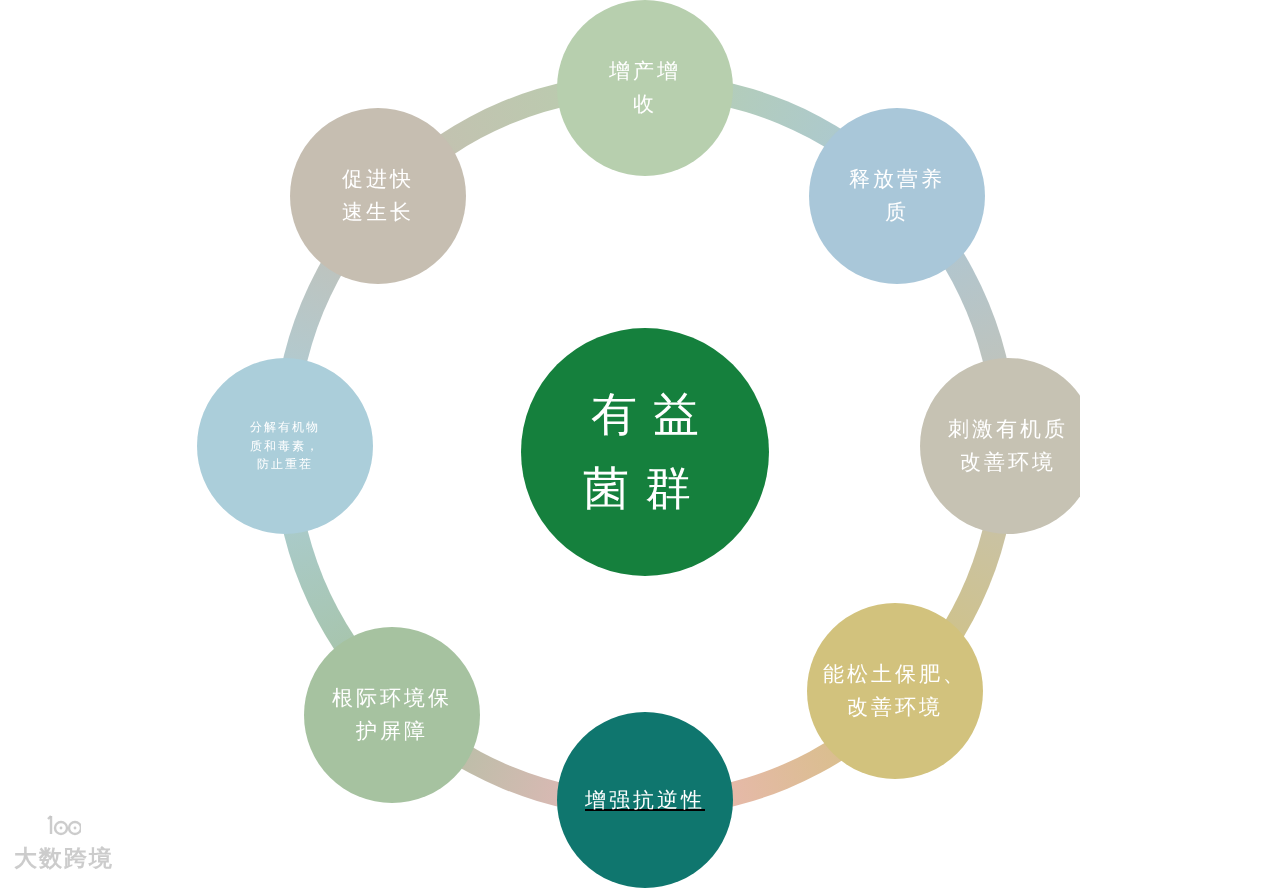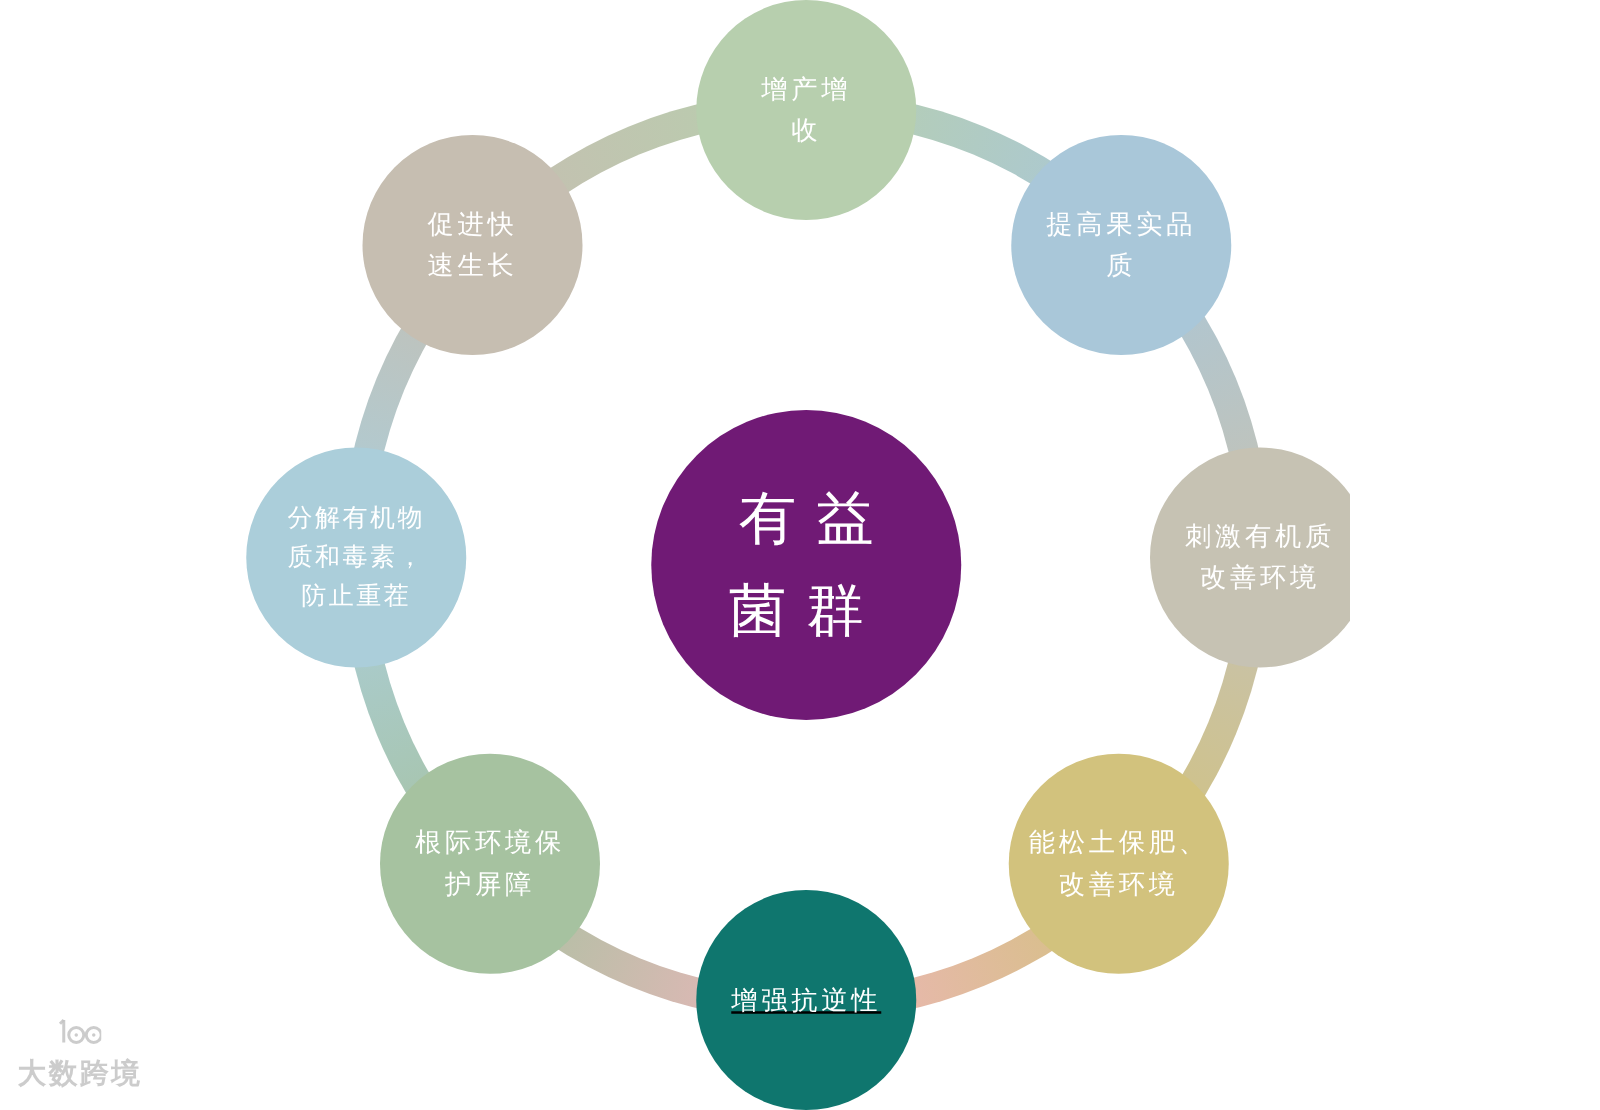--- a/index.html
+++ b/index.html
@@ -75,24 +75,24 @@
     letter-spacing: 16px;
     text-indent: 16px;
     white-space: pre-line;
   }
   
   .node-top          { left: 557px; top: 0px; }
   .node-top-right    { left: 809px; top: 108px; }
   .node-right        { left: 920px; top: 358px; }
   .node-bottom-right { left: 807px; top: 603px; }
   .node-bottom       { left: 557px; top: 712px; }
-  .node-bottom-left  { left: 304px; top: 603px; }
+  .node-bottom-left  { left: 304px; top: 627px; }
   .node-left         { left: 197px; top: 358px; }
   .node-top-left     { left: 290px; top: 108px; }
-  .node-left .node-label { font-size: 20px; letter-spacing: 2px; }
+  .node-left .node-label { font-size: 12px; letter-spacing: 2px; }
   
   .watermark {
     position: absolute;
     left: 14px;
     bottom: 14px;
     display: flex;
     align-items: center;
     gap: 6px;
     color: rgba(195, 195, 195, 0.85);
     font-size: 23px;
@@ -111,21 +111,21 @@
 
   <div class="ring" style="background: conic-gradient(rgb(183, 207, 174) 0deg, rgb(169, 199, 217) 45deg, rgb(198, 194, 179) 90deg, rgb(210, 194, 125) 135deg, rgb(238, 181, 187) 180deg, rgb(166, 194, 160) 225deg, rgb(171, 206, 218) 270deg, rgb(198, 190, 177) 315deg, rgb(183, 207, 174) 360deg);"></div>
   <div class="ring-hole"></div>
 
   <div class="node node-top" style="background: rgb(183, 207, 174);">
     <span class="node-label">增产增
 收</span>
   </div>
 
   <div class="node node-top-right" style="background: rgb(169, 199, 217);">
-    <span class="node-label">提高果实品
+    <span class="node-label">释放营养
 质</span>
   </div>
 
   <div class="node node-right" style="background: rgb(198, 194, 179);">
     <span class="node-label">刺激有机质
 改善环境</span>
   </div>
 
   <div class="node node-bottom-right" style="background: rgb(210, 194, 125); justify-content: center;">
     <span class="node-label">能松土保肥、
@@ -145,21 +145,21 @@
     <span class="node-label">分解有机物
 质和毒素，
 防止重茬</span>
   </div>
 
   <div class="node node-top-left" style="background: rgb(198, 190, 177);">
     <span class="node-label">促进快
 速生长</span>
   </div>
 
-  <div class="center-node" style="background: #701a75; text-align: center;">
+  <div class="center-node" style="background: #15803d; text-align: center;">
     <span class="center-label">有益
 菌群</span>
   </div>
 
   <div class="watermark">
     <span>
       <svg width="34" height="24" viewBox="0 0 34 24" fill="none" stroke="rgba(195,195,195,0.85)" stroke-width="2.4">
         <line x1="4" y1="3" x2="4" y2="21"></line>
         <path d="M1 6 L4 3"></path>
         <circle cx="14" cy="15" r="6"></circle>

